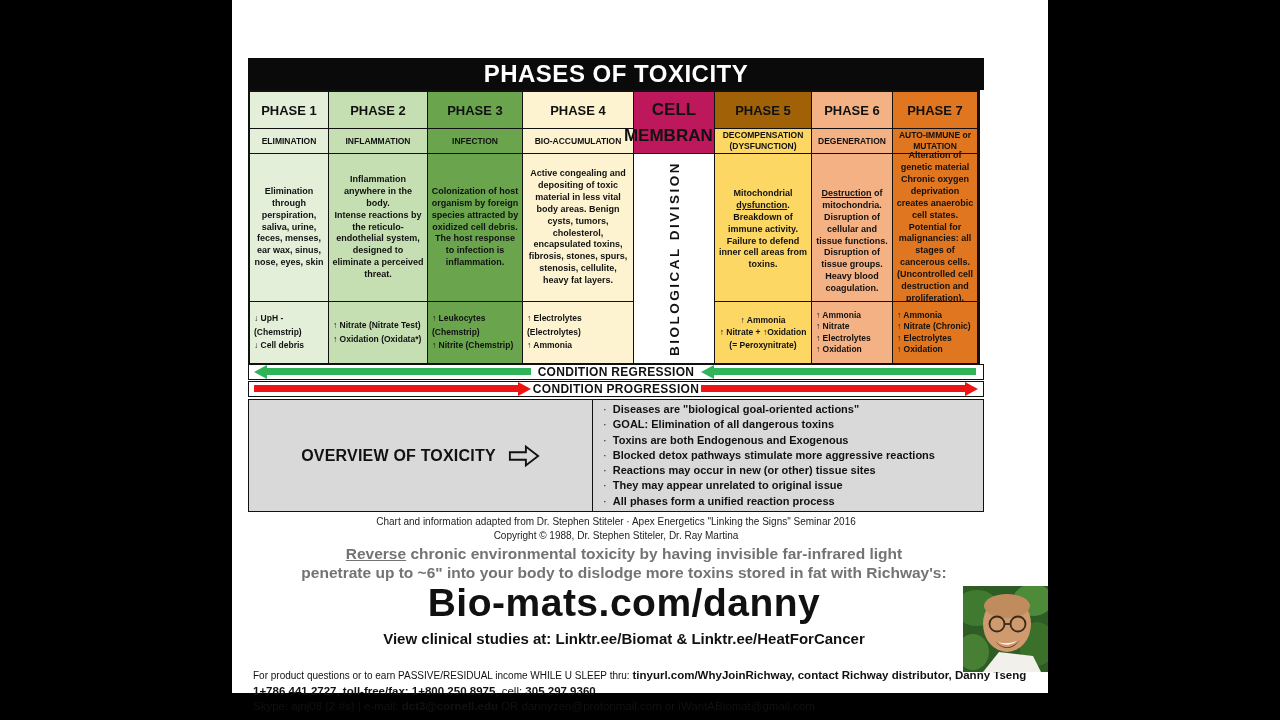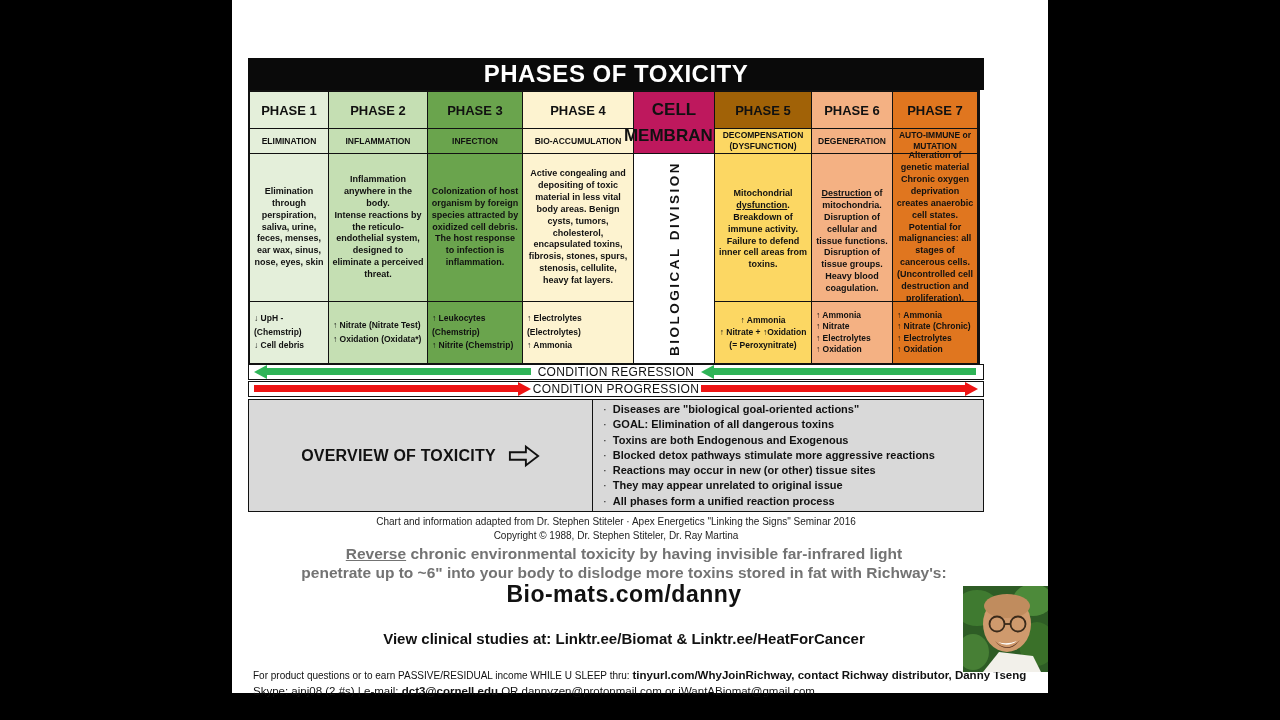--- a/index.html
+++ b/index.html
@@ -46,21 +46,21 @@
   .u { text-decoration:underline; }
 
   
   .strip {
     position:absolute; left:16px; width:736px; height:16px; background:#fff;
     border:1px solid #111; box-sizing:border-box;
   }
   .strip1 { top:364px; } .strip2 { top:381px; }
   .strip-label {
     position:absolute; inset:0; display:flex; align-items:center; justify-content:center;
-    font-weight:normal; font-size:12px; letter-spacing:.3px;
+    font-weight:bold; font-size:12px; letter-spacing:.3px;
   }
   .arr { position:absolute; top:3px; height:7px; }
   .arr.green { background:#2fb457; } .arr.red { background:#ee1414; }
   .arr.head-left::before {
     content:""; position:absolute; left:-13px; top:-3.5px; width:0; height:0;
     border-top:7px solid transparent; border-bottom:7px solid transparent;
   }
   .arr.green.head-left::before { border-right:13px solid #2fb457; }
   .arr.head-right::after {
     content:""; position:absolute; right:-13px; top:-3.5px; width:0; height:0;
@@ -78,21 +78,21 @@
     display:flex; align-items:center; justify-content:center; gap:12px;
     font-weight:bold; font-size:16px; letter-spacing:.2px;
   }
   .ov-right { flex:1; padding:5px 10px; display:flex; flex-direction:column; justify-content:center; }
   .ov-line { font-weight:bold; font-size:11px; line-height:15.3px; }
   .ov-line::before { content:"\00B7\00A0\00A0"; font-weight:normal; }
 
   
   .credits { position:absolute; left:16px; top:515px; width:736px; text-align:center; font-size:10px; line-height:13.5px; color:#222; }
   .promo { position:absolute; left:16px; top:544px; width:752px; text-align:center; font-weight:bold; font-size:15.5px; line-height:19px; color:#737373; }
-  .biomats { position:absolute; left:16px; top:581px; width:752px; text-align:center; font-weight:bold; font-size:23px; letter-spacing:.5px; }
+  .biomats { position:absolute; left:16px; top:581px; width:752px; text-align:center; font-weight:bold; font-size:39px; letter-spacing:.5px; }
   .studies { position:absolute; left:16px; top:630px; width:752px; text-align:center; font-weight:bold; font-size:15px; }
   .contact { position:absolute; left:21px; top:667px; width:795px; line-height:14.2px; }
   .ct-sm { font-size:10px; } .ct-b { font-size:11.5px; font-weight:bold; } .ct-r { font-size:11.5px; }
 
   
   .photo { position:absolute; left:731px; top:586px; width:85px; height:86px; overflow:hidden; }
 </style>
 </head>
 <body>
 
@@ -197,20 +197,21 @@
     <div><span class="u">Reverse</span><span> chronic environmental toxicity by having invisible far-infrared light</span></div>
     <div>penetrate up to ~6" into your body to dislodge more toxins stored in fat with Richway's:</div>
   </div>
 
   <div class="biomats">Bio-mats.com/danny</div>
 
   <div class="studies"><span>View clinical studies at: </span><span>Linktr.ee/Biomat &amp; Linktr.ee/HeatForCancer</span></div>
 
   <div class="contact">
     <div><span class="ct-sm">For product questions or to earn PASSIVE/RESIDUAL income WHILE U SLEEP thru: </span><span class="ct-b">tinyurl.com/WhyJoinRichway, contact Richway distributor, Danny Tseng</span></div>
+    <div><span class="ct-b">1+786.441.2727, toll-free/fax: 1+800.250.8975,</span><span class="ct-r">  cell:  </span><span class="ct-b">305.297.9360</span></div>
     <div><span class="ct-r">Skype: ajnj08 (2 #s) | e-mail: </span><span class="ct-b">dct3@cornell.edu</span><span class="ct-r"> OR dannyzen@protonmail.com</span><span class="ct-r"> or iWantABiomat@gmail.com</span></div>
   </div>
 
   <div class="photo">
     <svg width="85" height="86" viewBox="0 0 85 86">
       <rect width="85" height="86" fill="#2e5c25"></rect>
       <ellipse cx="14" cy="22" rx="22" ry="18" fill="#3f7a30"></ellipse>
       <ellipse cx="70" cy="14" rx="20" ry="16" fill="#4d8a3a"></ellipse>
       <ellipse cx="74" cy="58" rx="18" ry="22" fill="#3a7029"></ellipse>
       <ellipse cx="10" cy="66" rx="16" ry="18" fill="#477f35"></ellipse>

